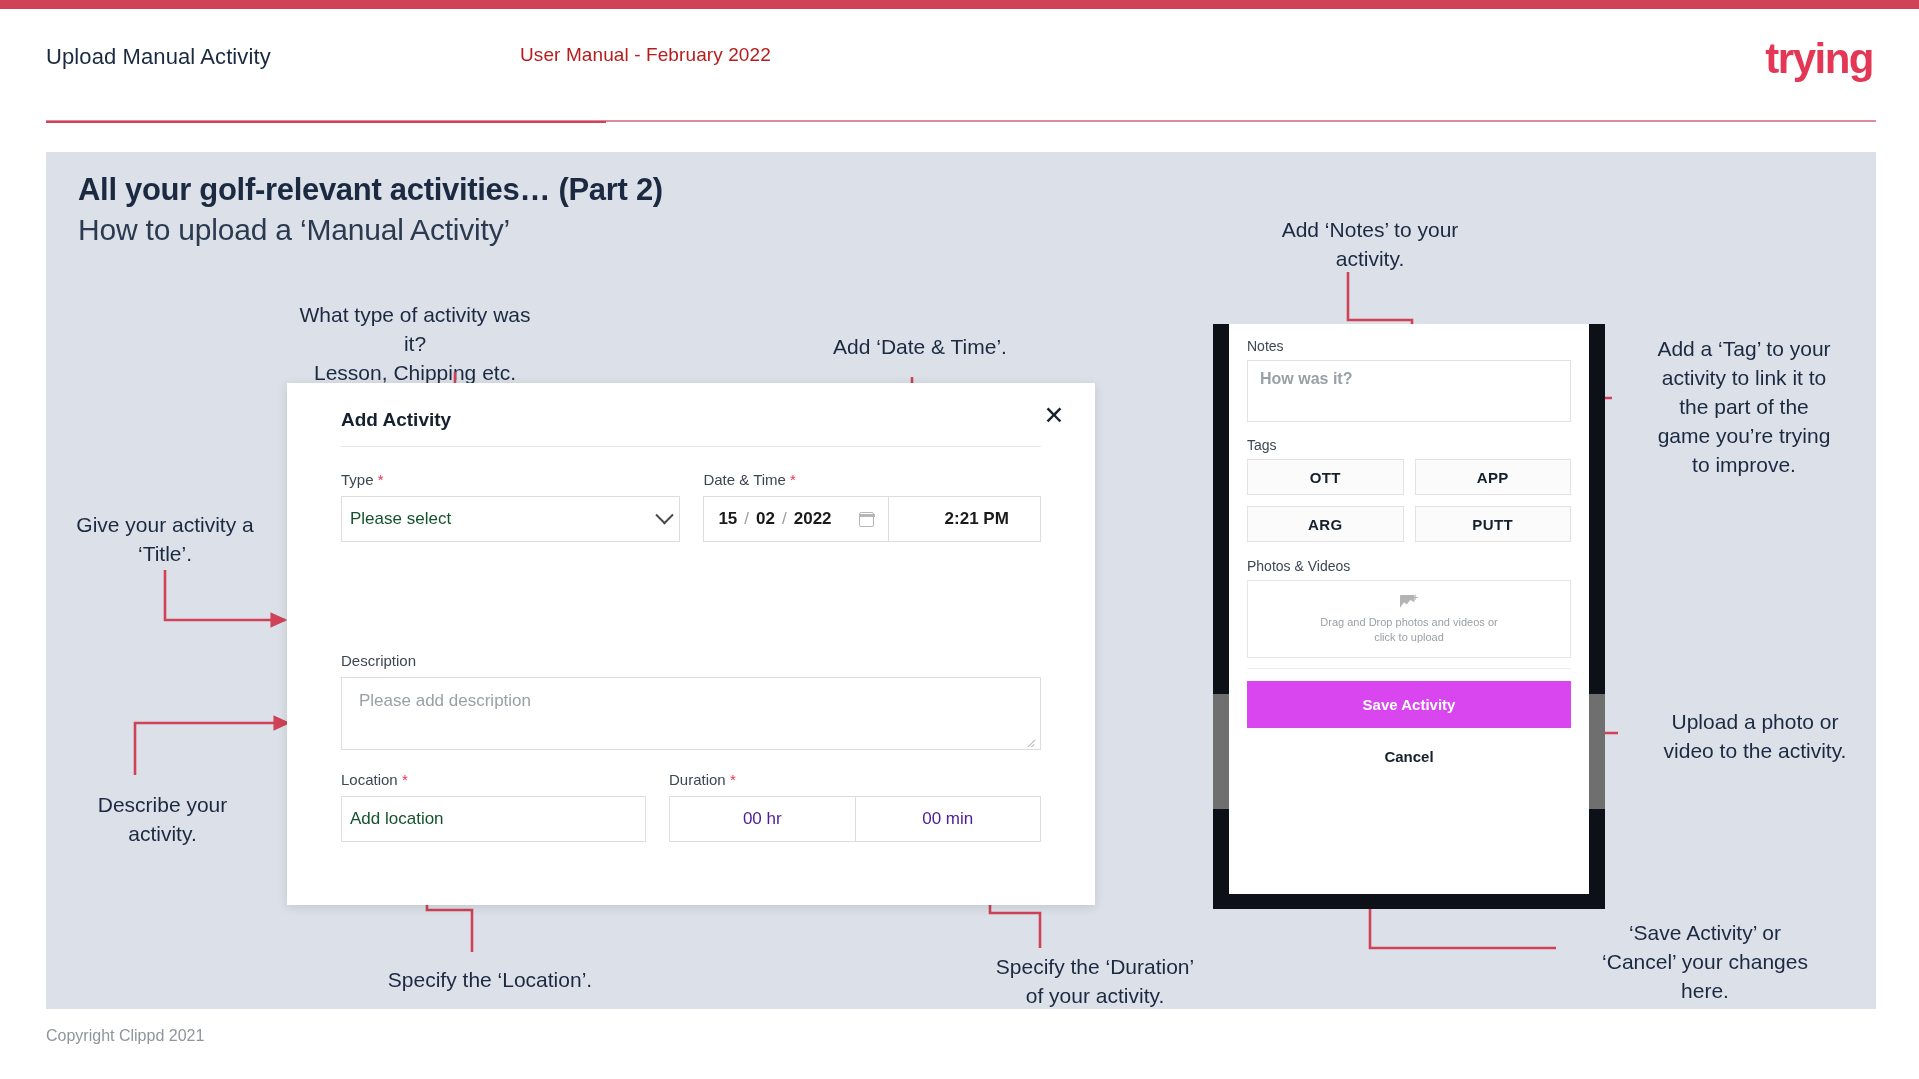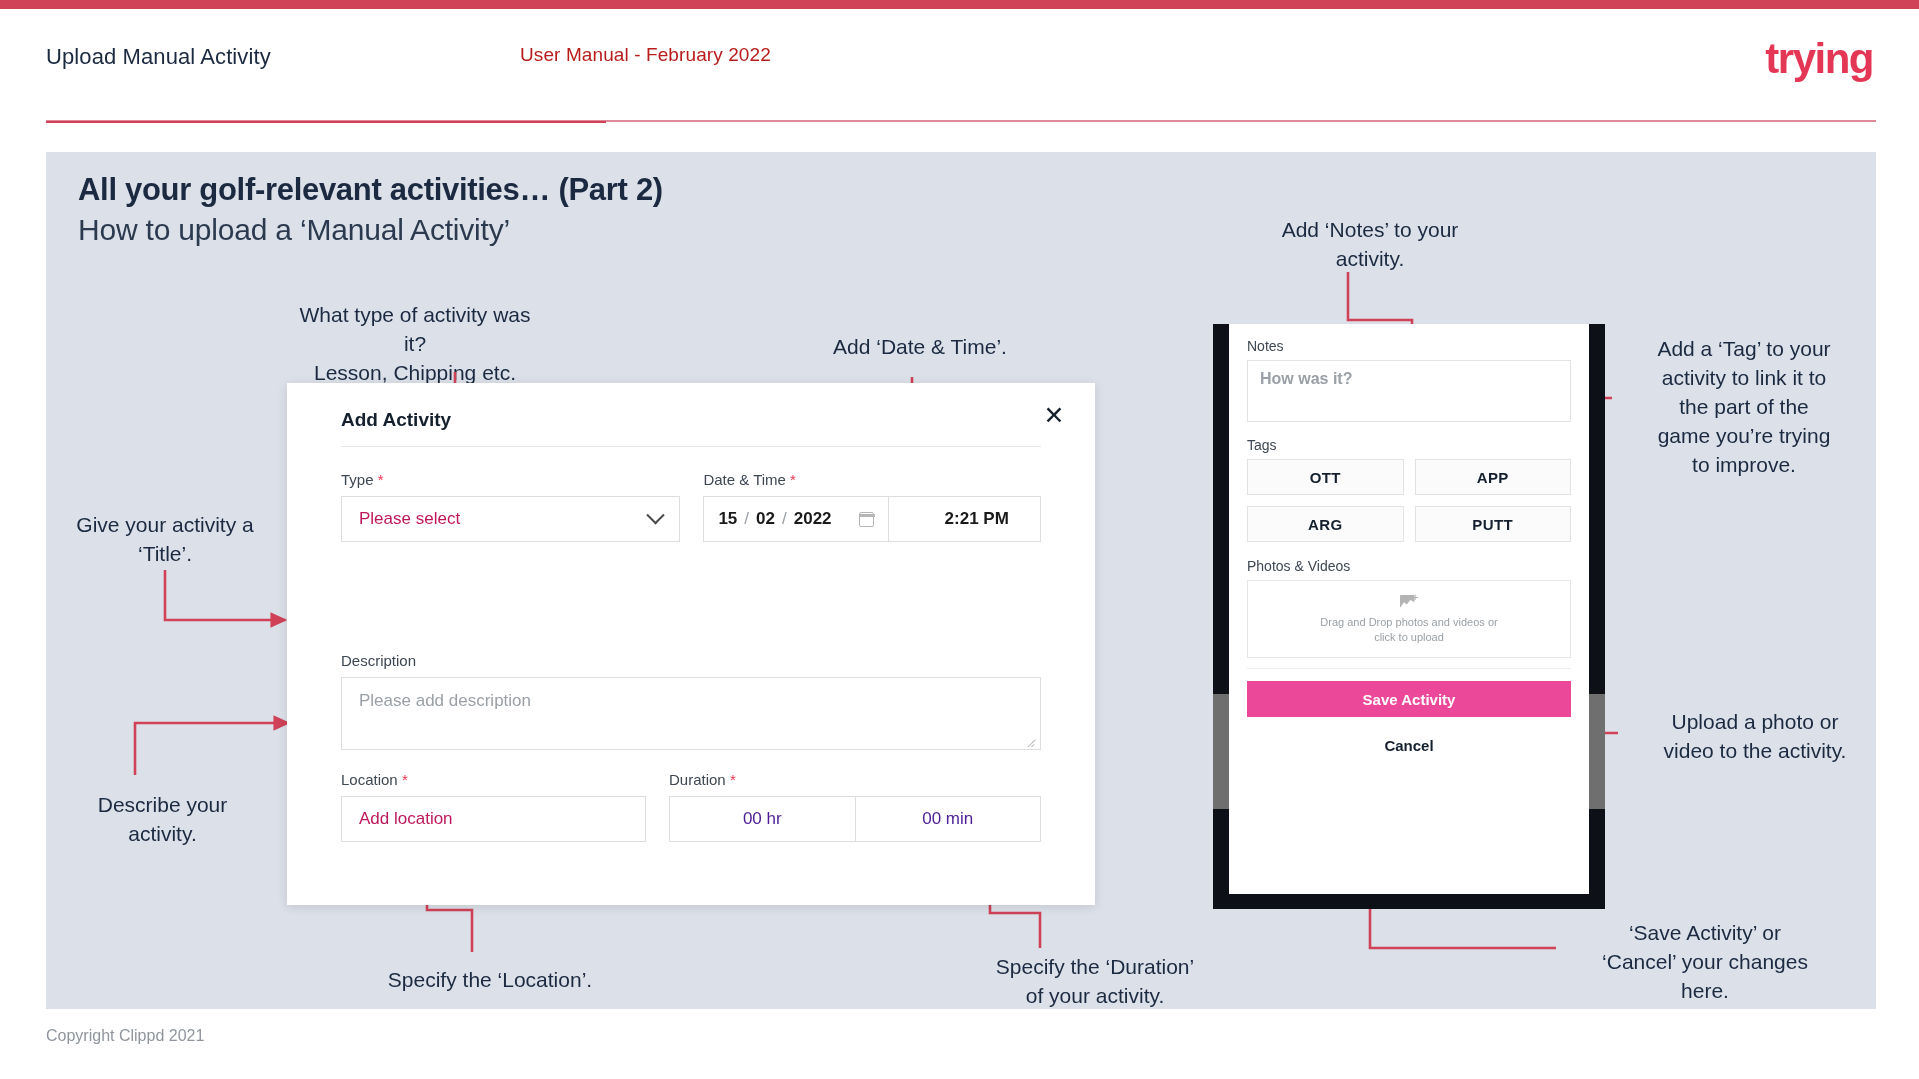--- a/index.html
+++ b/index.html
@@ -150,22 +150,22 @@
   }
   .req { color: #e8344e; font-size: 15px; }
 
   .ctl {
     border: 1px solid #dddddd;
     background: #ffffff;
     height: 46px;
     display: flex;
     align-items: center;
     font-size: 17px;
-    color: #be185d;
-    padding: 0 17px;
+    color: #14532d;
+    padding: 0 8px;
   }
 
   .row2 {
     position: absolute;
     left: 54px; top: 88px;
     width: 700px;
     display: flex;
     gap: 23px;
   }
   .col-type { width: 374px; }
@@ -319,22 +319,22 @@
   .up-text {
     font-size: 11px;
     color: #9aa0a6;
     text-align: center;
     line-height: 15px;
   }
   .ph-hr {
     height: 1px; background: #ededed; margin: 10px 0 12px 0;
   }
   .ph-save {
-    background: #ec4899;
-    height: 36px;
+    background: #d946ef;
+    height: 47px;
     display: flex; align-items: center; justify-content: center;
     color: #ffffff; font-size: 15px; font-weight: bold;
   }
   .ph-cancel {
     margin-top: 20px;
     text-align: center;
     font-size: 15px; font-weight: bold; color: #15202e;
   }
   .ph-body { padding: 14px 18px 0 18px; }
 

